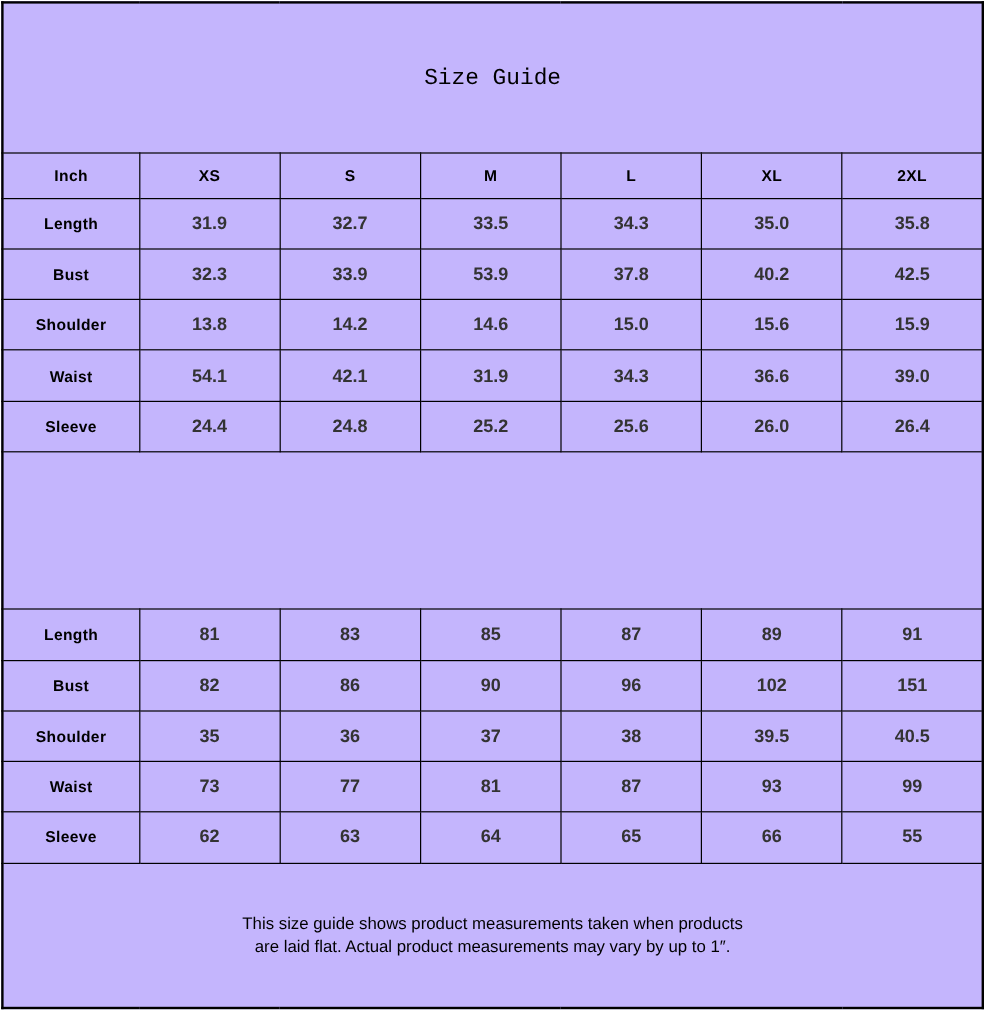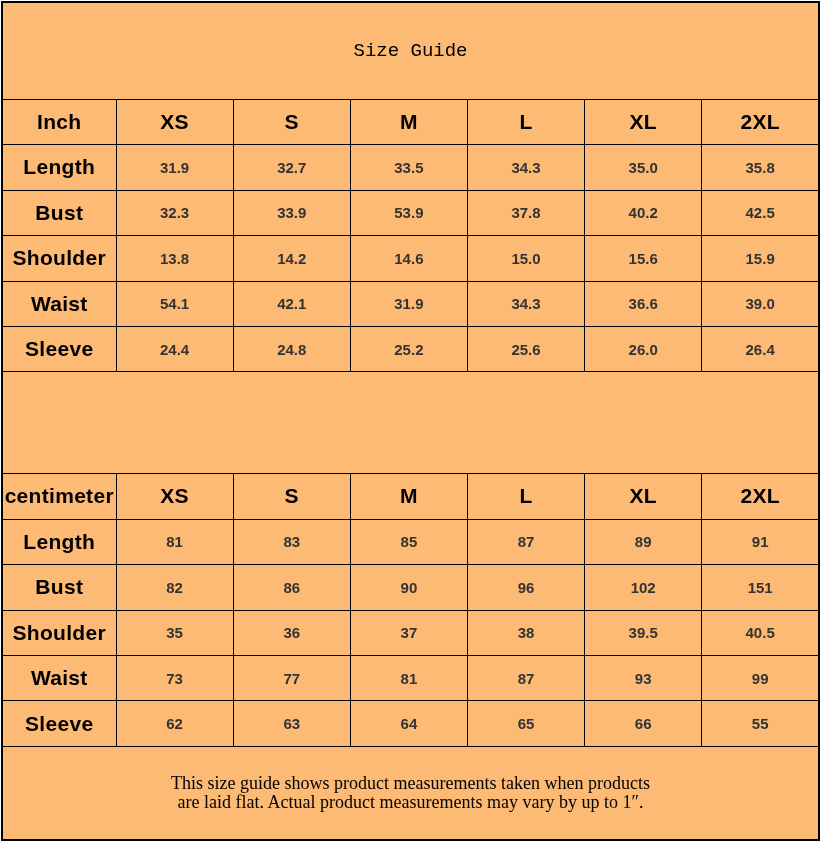--- a/index.html
+++ b/index.html
@@ -13,54 +13,54 @@
     box-sizing: border-box;
     padding: 1px;
     background: #ffffff;
   }
   table.size-table {
     width: 100%;
     height: 100%;
     border-collapse: collapse;
     table-layout: fixed;
     border: 2px solid #000000;
-    background: #fdba74;
+    background: #c4b5fd;
   }
   col.label-col { width: 114px; }
   td {
     border: 1px solid #000000;
     text-align: center;
     vertical-align: middle;
     padding: 0;
     overflow: hidden;
   }
   td.title-cell {
     height: 52px;
     font-family: "Liberation Mono", "DejaVu Sans Mono", monospace;
     font-size: 19px;
     color: #000000;
   }
   td.head {
     font-family: "Liberation Sans", sans-serif;
     font-weight: 700;
-    font-size: 21px;
+    font-size: 13px;
     letter-spacing: 0.3px;
     color: #000000;
   }
   td.val {
     font-family: "Liberation Sans", sans-serif;
     font-weight: 700;
     font-size: 15px;
     color: #333333;
   }
   td.gap-cell { height: 55px; }
   td.footer-cell {
     height: 50px;
-    font-family: Liberation Serif, serif;
-    font-size: 18px;
+    font-family: Liberation Sans, sans-serif;
+    font-size: 14px;
     line-height: 19px;
     color: #000000;
     text-align: center;
   }
 </style>
 </head>
 <body>
 
 <div class="page">
   <table class="size-table">
@@ -133,29 +133,20 @@
           <td class="val">26.0</td>
           <td class="val">26.4</td>
         </tr>
       </tbody>
     <tbody>
       <tr>
         <td colspan="7" class="gap-cell"></td>
       </tr>
     </tbody>
     <tbody>
-        <tr>
-          <td class="head">centimeter</td>
-          <td class="head">XS</td>
-          <td class="head">S</td>
-          <td class="head">M</td>
-          <td class="head">L</td>
-          <td class="head">XL</td>
-          <td class="head">2XL</td>
-        </tr>
         <tr>
           <td class="head">Length</td>
           <td class="val">81</td>
           <td class="val">83</td>
           <td class="val">85</td>
           <td class="val">87</td>
           <td class="val">89</td>
           <td class="val">91</td>
         </tr>
         <tr>

